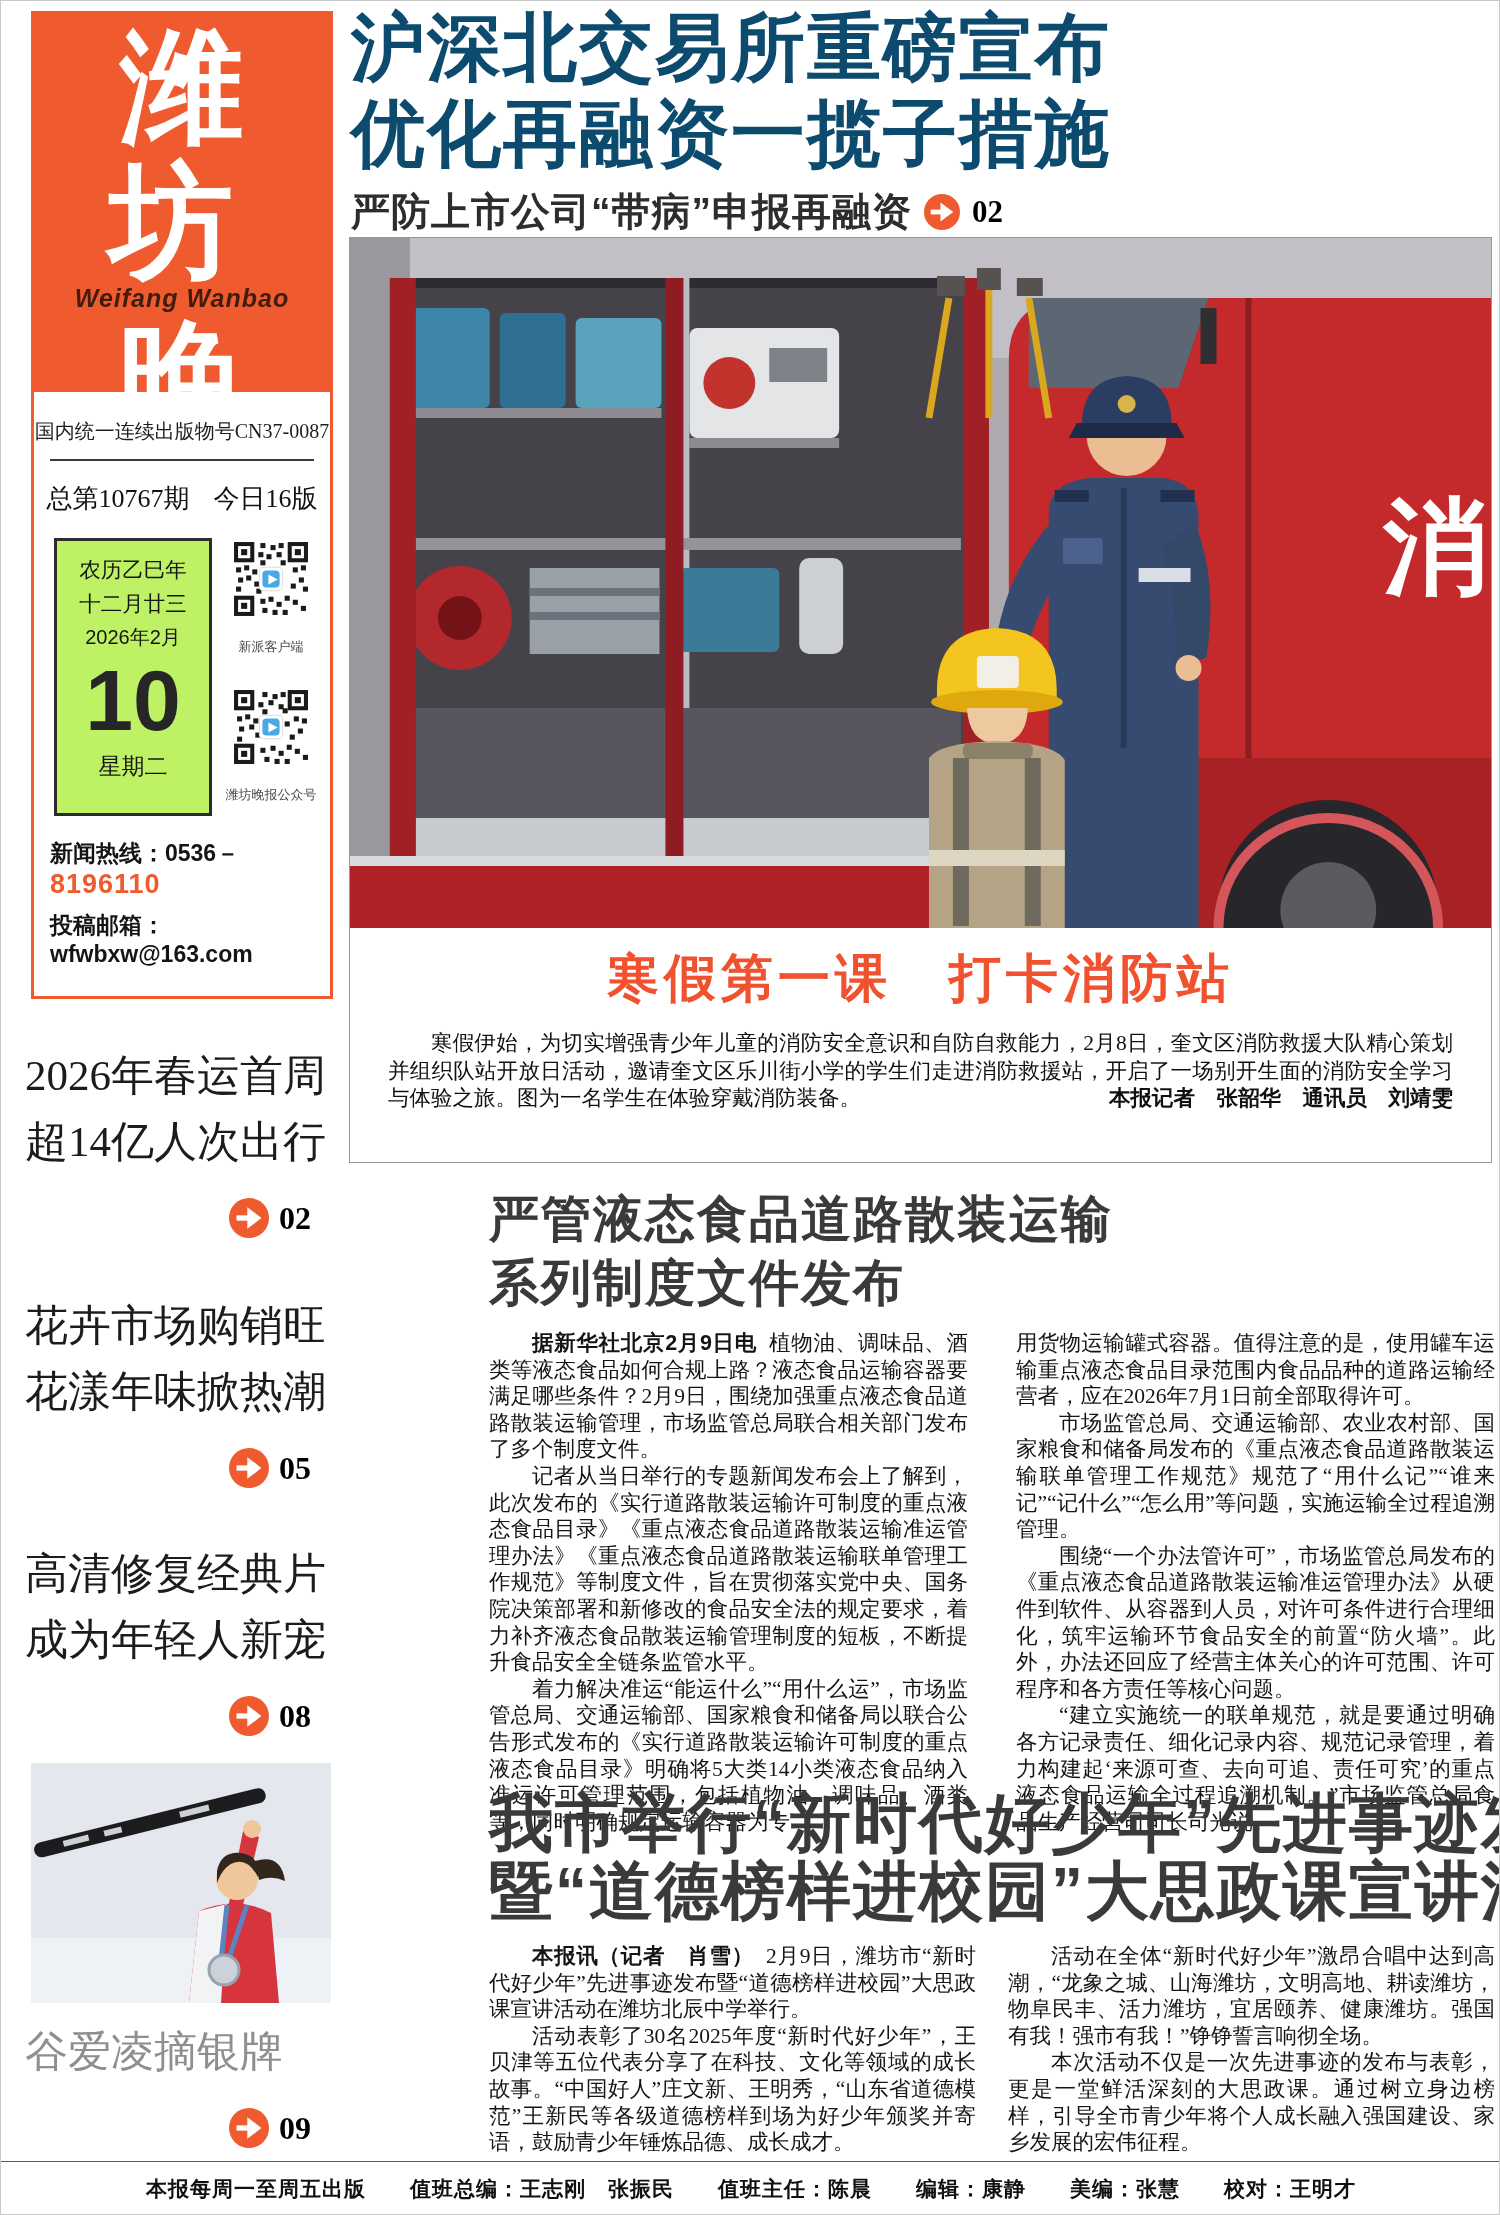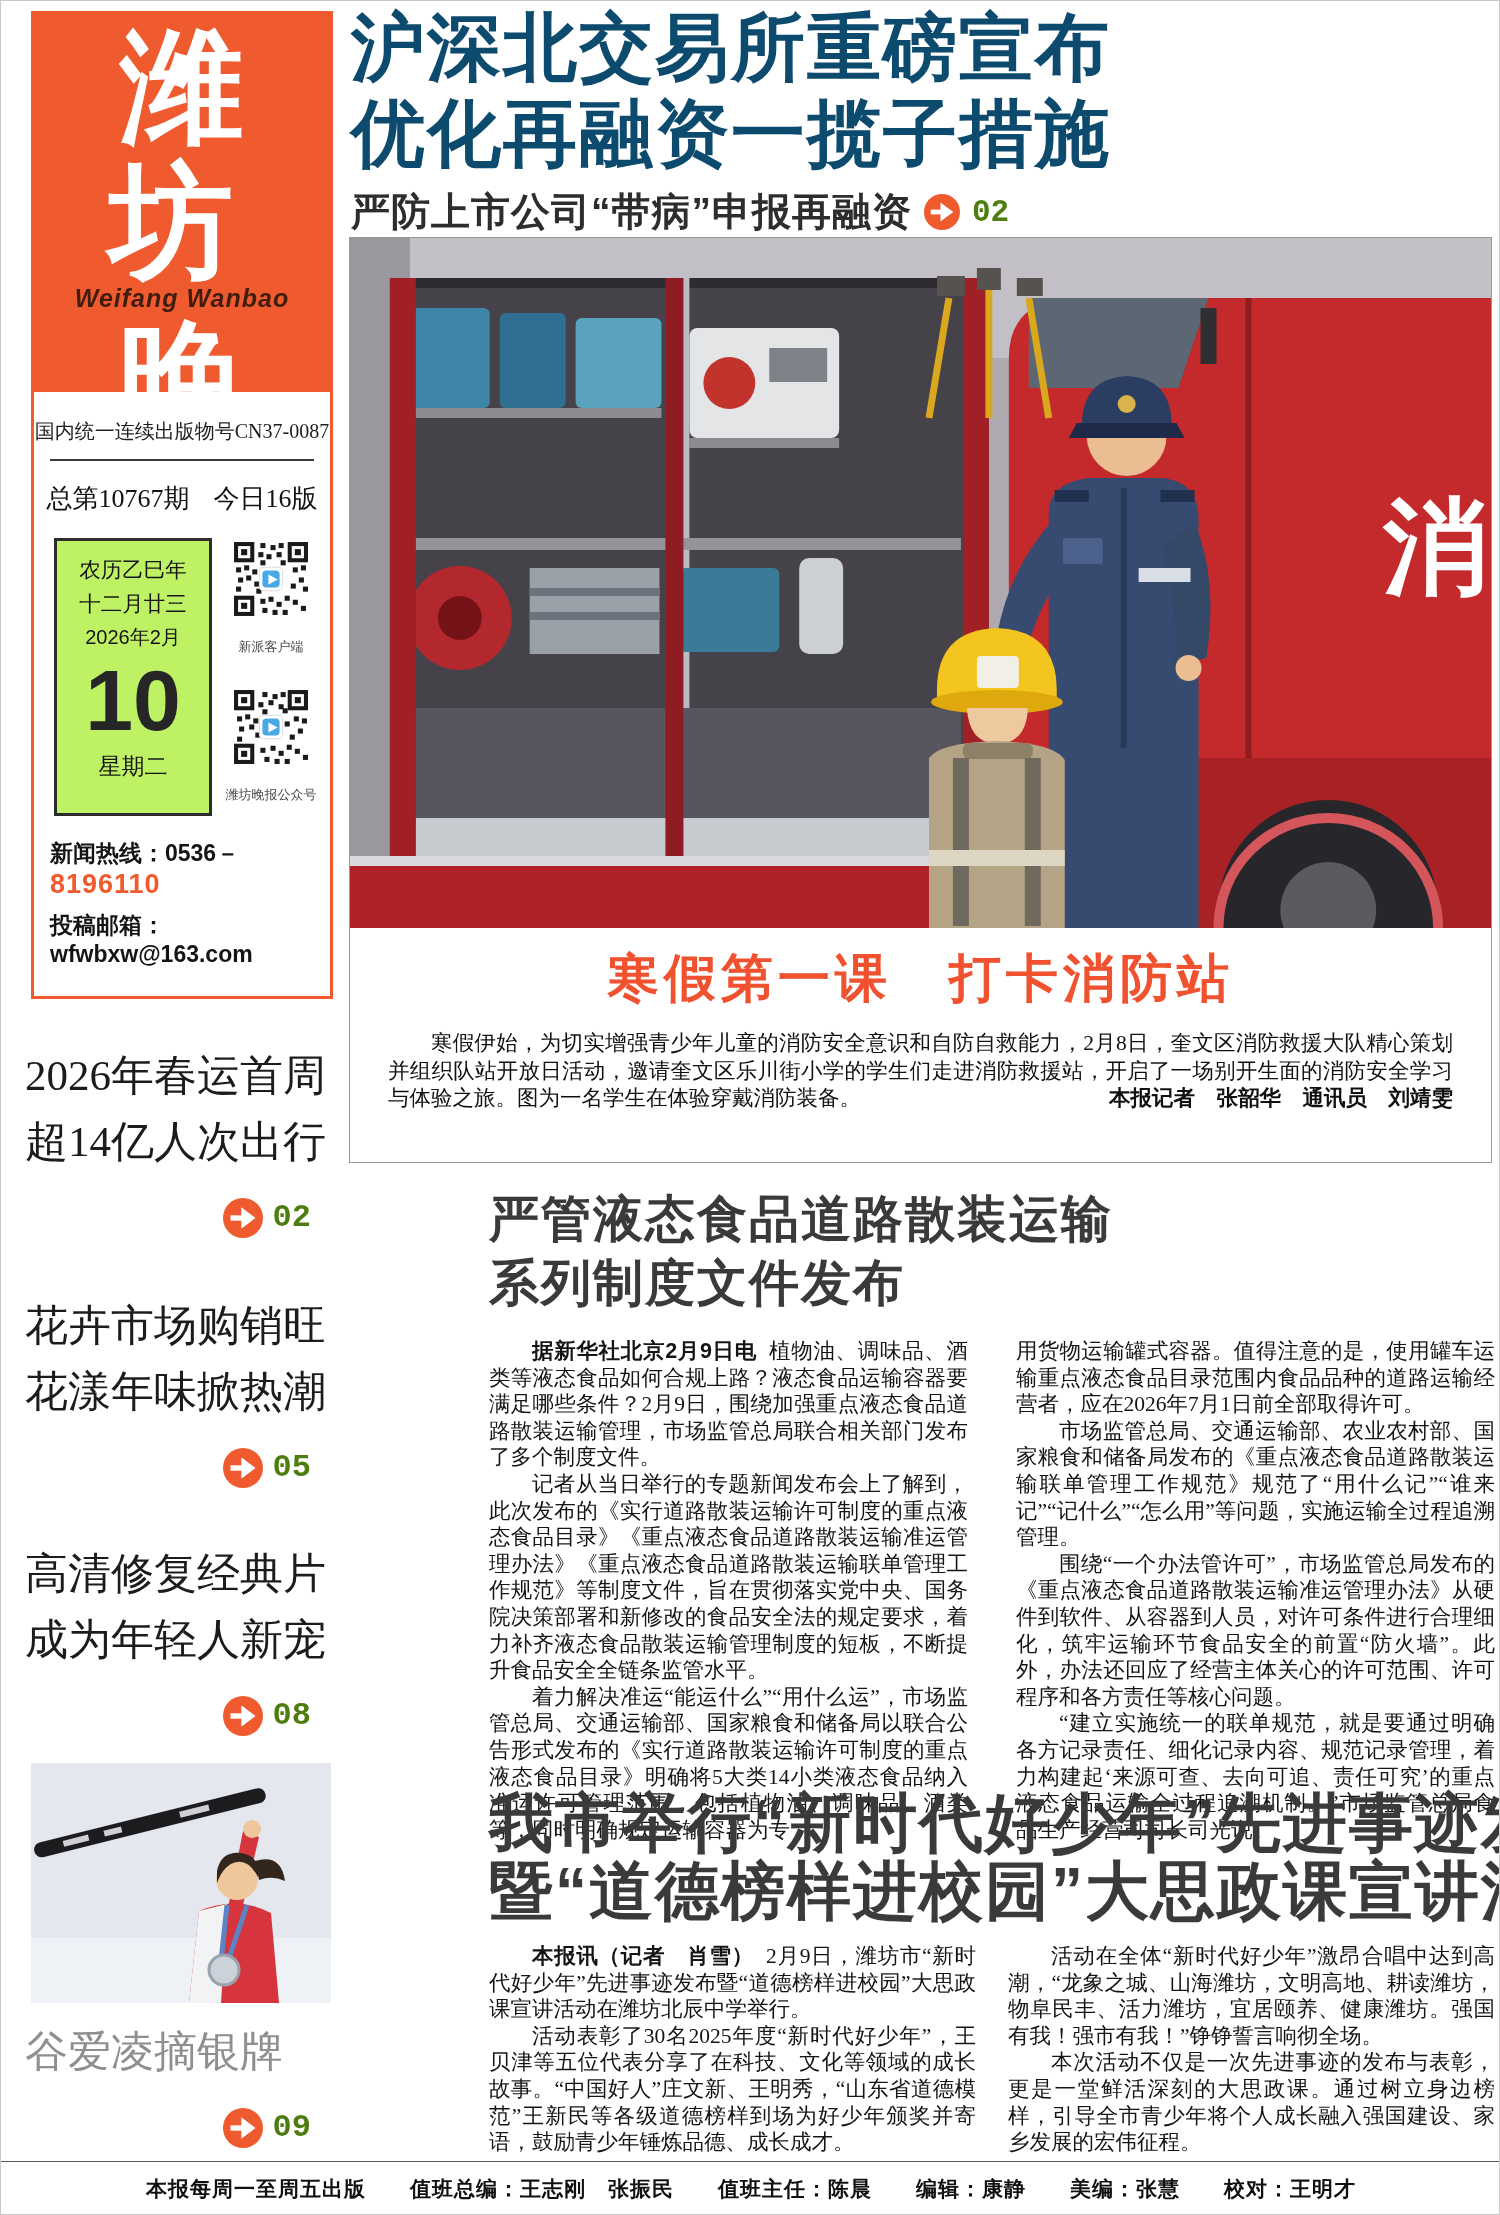--- a/index.html
+++ b/index.html
@@ -30,21 +30,21 @@
   .qr{width:78px;height:78px;display:block;}
   .qr-label{font-size:13px;color:#4a4a4a;margin-bottom:12px;}
   .hotline,.mail{margin:22px 0 0 16px;font-family:"Liberation Sans","DejaVu Sans",sans-serif;
                  font-weight:bold;font-size:23px;color:#141414;}
   .mail{margin-top:10px;}
   .hot-num{color:#ef5a2e;font-size:27px;letter-spacing:1px;}
 
   
   .teaser{position:absolute;left:24px;width:312px;font-size:43px;line-height:66px;color:#1c1c1c;}
   .teaser .pg-row{display:flex;justify-content:flex-end;align-items:center;gap:10px;padding-right:26px;margin-top:10px;}
-  .pg-num{font-family:Liberation Mono, monospace;font-weight:800;font-size:32px;color:#4d7c0f;}
+  .pg-num{font-family:Liberation Serif, serif;font-weight:800;font-size:32px;color:#000000;}
   .ar40{width:40px;height:40px;display:block;}
   .ar36{width:36px;height:36px;display:block;}
   .gray-t{color:#8f8f8f;}
   #skier-box{left:30px;top:1762px;width:300px;height:240px;}
   #skier-box svg{display:block;width:100%;height:100%;}
 
   
   #lead{left:350px;top:4px;width:1145px;}
   .lead-h{font-family:"Liberation Sans","DejaVu Sans",sans-serif;font-weight:900;font-size:74px;line-height:86px;
           color:#0c4a6e;letter-spacing:2px;white-space:nowrap;}
@@ -62,21 +62,21 @@
   .byline{position:absolute;right:0;bottom:0;font-weight:bold;text-indent:0;}
 
   
   .art{position:absolute;left:488px;width:1006px;}
   #art-food{top:1186px;}
   #art-youth{top:1788px;}
   .art-h{font-family:"Liberation Sans","DejaVu Sans",sans-serif;font-weight:900;color:#3a3a3a;letter-spacing:2px;white-space:nowrap;}
   #art-food .art-h{font-size:50px;line-height:64px;}
   #art-youth .art-h{font-size:64px;line-height:68px;text-align:center;}
   .cols{display:flex;gap:32px;}
-  #art-food .cols{margin-top:23px;gap:48px;}
+  #art-food .cols{margin-top:15px;gap:48px;}
   #art-youth .cols{margin-top:18px;}
   .col{width:487px;font-size:21.5px;line-height:26.6px;text-align:justify;color:#141414;}
   .col p{margin:0;text-indent:2em;}
   .col p.cont{text-indent:0;}
   .lead-in{font-family:"Liberation Sans","DejaVu Sans",sans-serif;margin-right:12px;}
 
   
   #footer{left:0;top:2160px;width:1500px;border-top:1px solid #5a5a5a;text-align:center;}
   .foot-line{margin-top:13px;font-family:"Liberation Sans","DejaVu Sans",sans-serif;font-weight:600;
              font-size:21px;color:#101010;letter-spacing:1px;}

